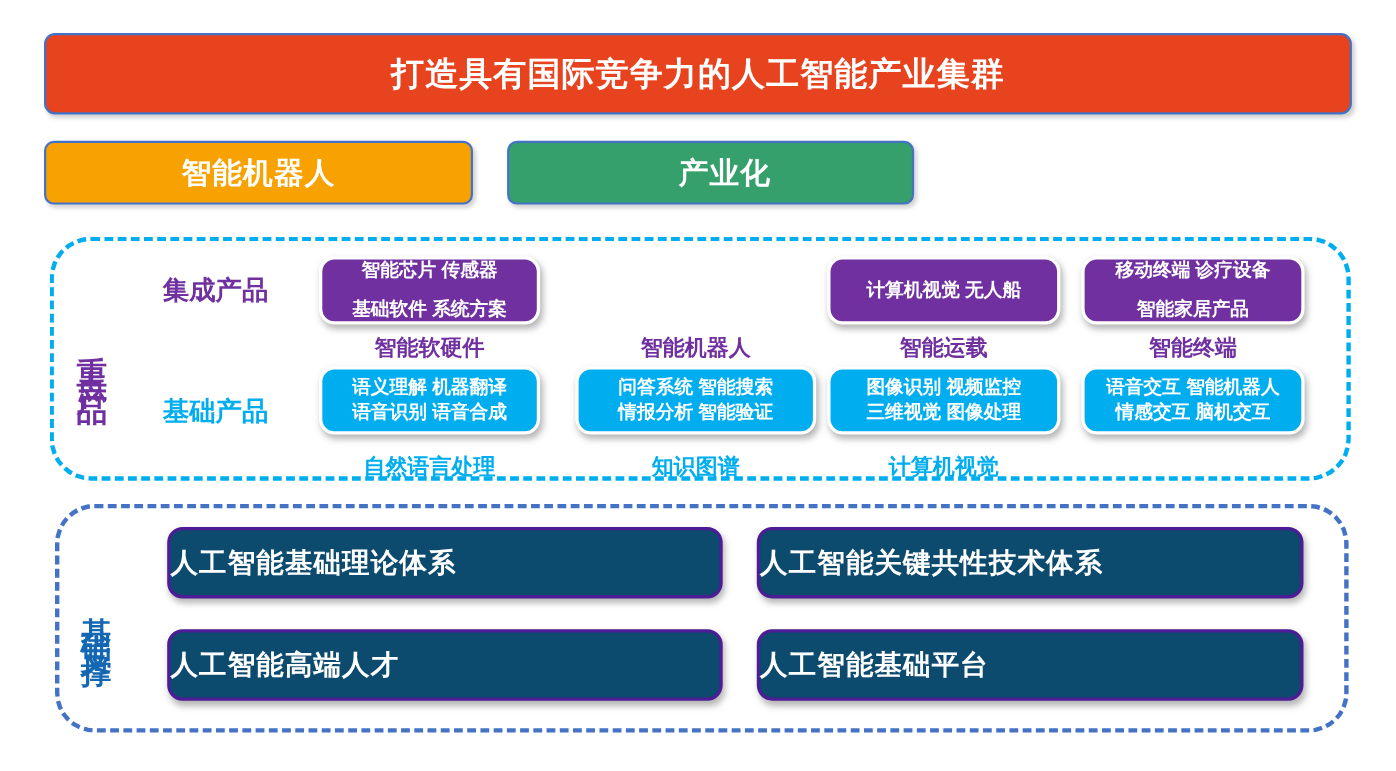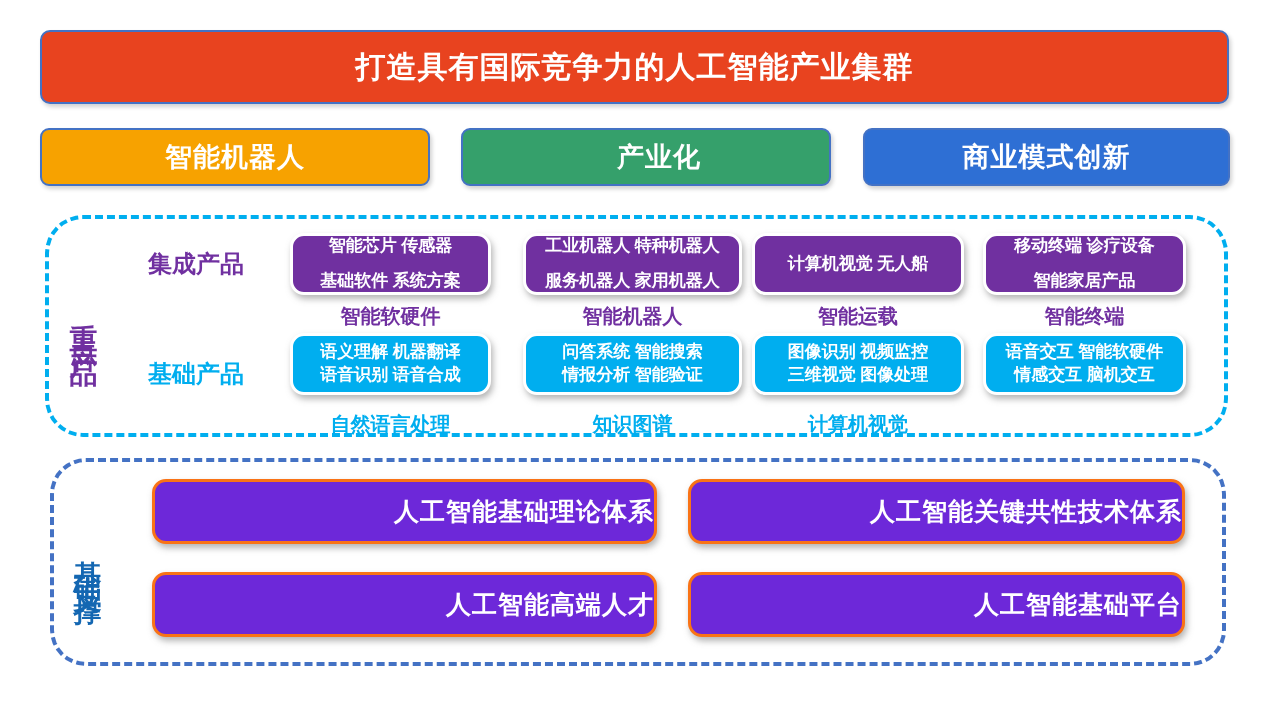--- a/index.html
+++ b/index.html
@@ -72,23 +72,23 @@
   .caption.purple{color:#7030A0;top:302px;}
   .caption.cyan{color:#00AEEF;top:410px;}
 
   .c1{left:290px;width:201px;}
   .c2{left:523px;width:219px;}
   .c3{left:752px;width:212px;}
   .c4{left:983px;width:203px;}
 
   
   .fbox{
-    position:absolute;height:65px;background:#6d28d9;border:3px solid #f97316;border-radius:14px;
+    position:absolute;height:65px;background:#0c4a6e;border:3px solid #4c1d95;border-radius:14px;
     box-shadow:2px 4px 6px rgba(110,110,110,.5);
-    display:flex;align-items:center;justify-content:flex-end;box-sizing:border-box;
+    display:flex;align-items:center;justify-content:flex-start;box-sizing:border-box;
   }
   .fbox span{color:#fff;font-weight:bold;font-size:25px;letter-spacing:1px;white-space:nowrap;}
   .fcolA{left:152px;width:505px;}
   .fcolB{left:688px;width:497px;}
   .frow1{top:479px;}
   .frow2{top:572px;}
 </style>
 </head>
 <body>
 
@@ -97,44 +97,37 @@
   <div class="banner">
     <span>打造具有国际竞争力的人工智能产业集群</span>
   </div>
 
   <div class="phase orange">
     <span>智能机器人</span>
   </div>
   <div class="phase green">
     <span>产业化</span>
   </div>
-  <div class="phase blue">
-    <span>商业模式创新</span>
-  </div>
 
   <div class="dash-cyan"></div>
   <div class="v-label purple">重点产品</div>
   <div class="row-label integrated">集成产品</div>
   <div class="row-label basic">基础产品</div>
 
   <div class="pbox purple c1">
     <span>智能芯片 传感器</span>
     <span>基础软件 系统方案</span>
   </div>
   <div class="caption purple c1">智能软硬件</div>
   <div class="pbox cyan c1">
     <span>语义理解 机器翻译</span>
     <span>语音识别 语音合成</span>
   </div>
   <div class="caption cyan c1">自然语言处理</div>
 
-  <div class="pbox purple c2">
-    <span>工业机器人 特种机器人</span>
-    <span>服务机器人 家用机器人</span>
-  </div>
   <div class="caption purple c2">智能机器人</div>
   <div class="pbox cyan c2">
     <span>问答系统 智能搜索</span>
     <span>情报分析 智能验证</span>
   </div>
   <div class="caption cyan c2">知识图谱</div>
 
   <div class="pbox purple c3">
     <span>计算机视觉 无人船</span>
   </div>
@@ -144,21 +137,21 @@
     <span>三维视觉 图像处理</span>
   </div>
   <div class="caption cyan c3">计算机视觉</div>
 
   <div class="pbox purple c4">
     <span>移动终端 诊疗设备</span>
     <span>智能家居产品</span>
   </div>
   <div class="caption purple c4">智能终端</div>
   <div class="pbox cyan c4">
-    <span>语音交互 智能软硬件</span>
+    <span>语音交互 智能机器人</span>
     <span>情感交互 脑机交互</span>
   </div>
 
   <div class="dash-navy"></div>
   <div class="v-label blue">基础支撑</div>
 
   <div class="fbox fcolA frow1">
     <span>人工智能基础理论体系</span>
   </div>
   <div class="fbox fcolB frow1">

